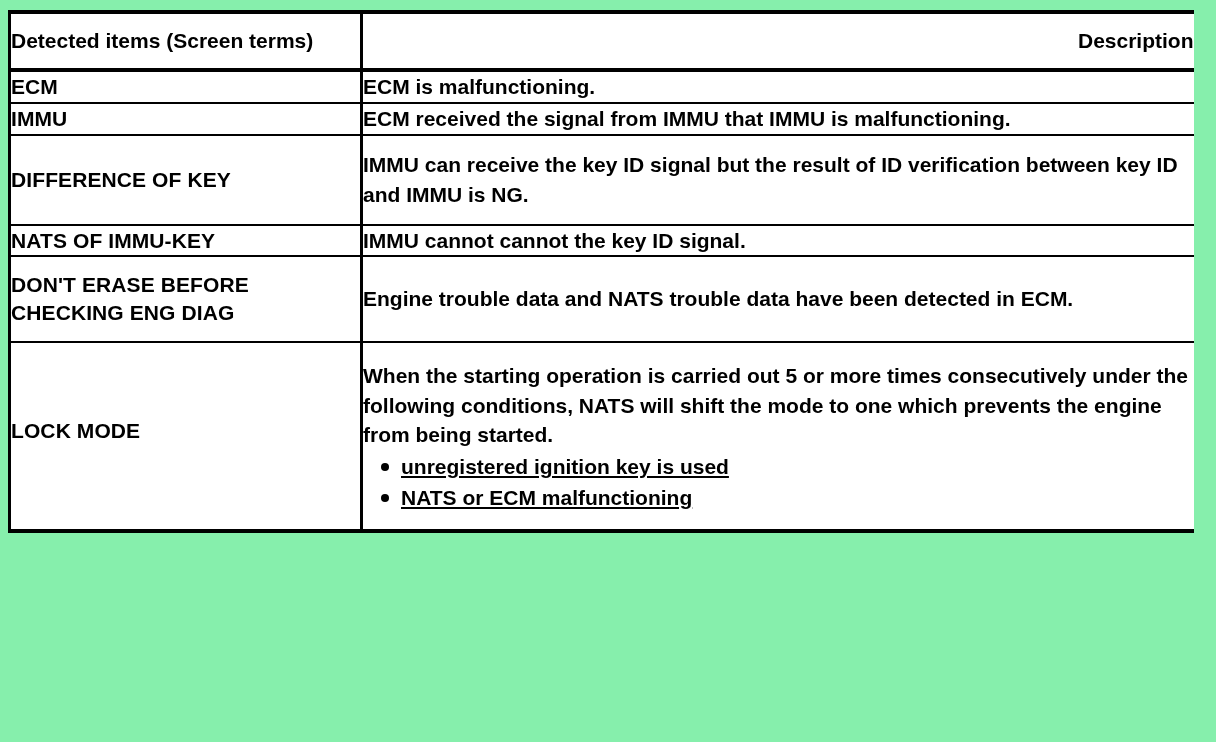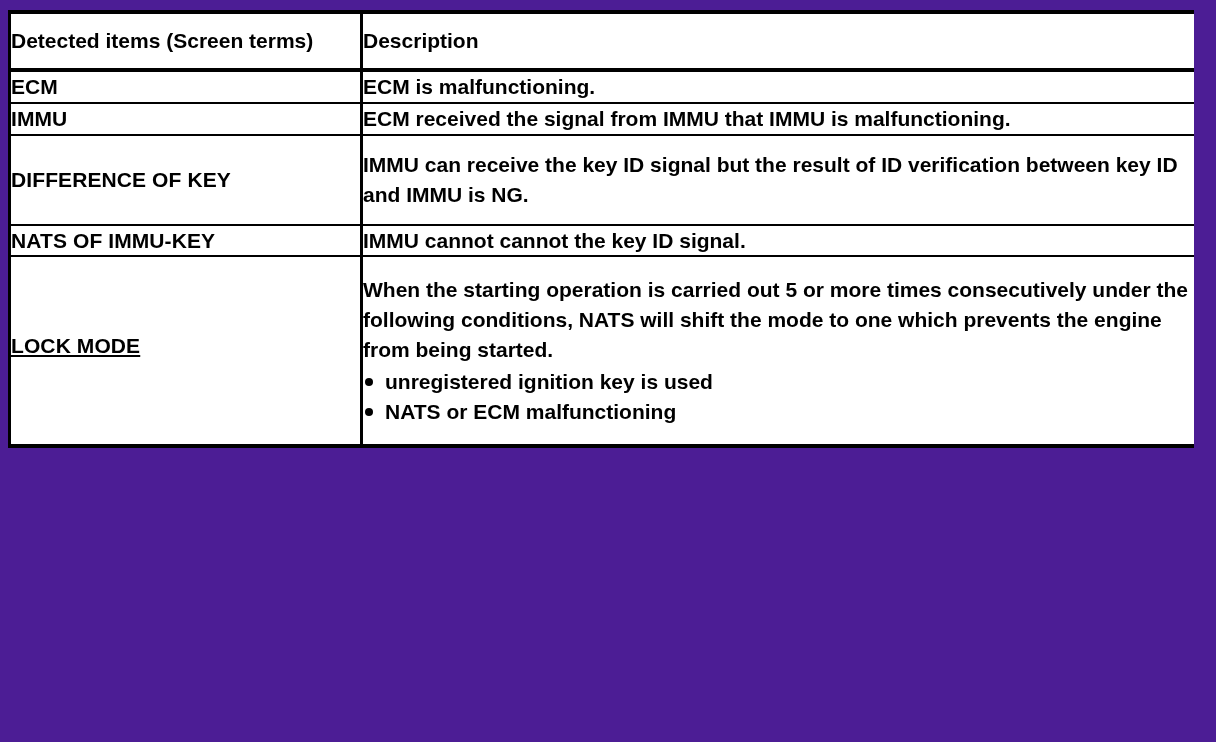--- a/index.html
+++ b/index.html
@@ -12,21 +12,21 @@
     height: 742px;
     font-family: "Liberation Sans", sans-serif;
     color: #000000;
     overflow: hidden;
   }
 
   .page {
     position: relative;
     width: 1216px;
     height: 742px;
-    background: #4c1d95;
+    background: #86efac;
   }
 
   
   .nats-table {
     position: absolute;
     left: 8px;
     top: 10px;
     width: 1184px;
     border-collapse: collapse;
     table-layout: fixed;
@@ -60,21 +60,21 @@
 
   
   .hdr-row th {
     font-weight: bold;
     font-size: 21px;
     line-height: 1.25;
     padding-top: 14px;
     padding-bottom: 14px;
   }
   .hdr-row .cell-item { text-align: left; }
-  .hdr-row .cell-desc { text-align: left; }
+  .hdr-row .cell-desc { text-align: right; }
   .hdr-row { border-bottom: 4px solid #000; }
 
   
   .body-row { border-bottom: 2px solid #000; }
   .body-row:last-child { border-bottom: none; }
 
   .item-text {
     font-weight: bold;
     font-size: 21px;
     line-height: 1.32;
@@ -84,22 +84,23 @@
   .desc-text {
     font-weight: bold;
     font-size: 21px;
     line-height: 1.42;
     white-space: pre-line;
   }
 
   
   .bullets {
     list-style: none;
-    margin: 2px 0 0 0;
+    margin: 2px 0 0 16px;
     padding: 0;
+    text-decoration: underline;
   }
   .bullets li {
     position: relative;
     padding-left: 22px;
     font-weight: bold;
     font-size: 21px;
     line-height: 1.45;
   }
   .bullets li .dot {
     position: absolute;
@@ -110,21 +111,21 @@
     margin-top: -4px;
     background: #000;
     border-radius: 50%;
     display: block;
   }
 
   .row-tall .cell-item,
   .row-tall .cell-desc { padding-top: 14px; padding-bottom: 14px; }
 
   .row-lock .cell-desc { padding-top: 18px; padding-bottom: 16px; }
-  .row-lock .cell-item { padding-top: 6px; padding-bottom: 16px; text-decoration: underline; }
+  .row-lock .cell-item { padding-top: 6px; padding-bottom: 16px; }
 </style>
 </head>
 <body>
 
 <div class="page">
 
   <table class="nats-table">
     <colgroup>
       <col class="c-item">
       <col class="c-desc">
@@ -175,20 +176,29 @@
         <td class="cell-item">
           <div class="item-text">NATS OF IMMU-KEY</div>
         </td>
         <td class="cell-desc">
           <div class="desc-text">IMMU cannot cannot the key ID signal.</div>
         </td>
       </tr>
 
 
 
+      <tr class="body-row row-tall">
+        <td class="cell-item">
+          <div class="item-text">DON'T ERASE BEFORE
+CHECKING ENG DIAG</div>
+        </td>
+        <td class="cell-desc">
+          <div class="desc-text">Engine trouble data and NATS trouble data have been detected in ECM.</div>
+        </td>
+      </tr>
 
       <tr class="body-row row-lock">
         <td class="cell-item">
           <div class="item-text">LOCK MODE</div>
         </td>
         <td class="cell-desc">
           <div class="desc-text">When the starting operation is carried out 5 or more times consecutively under the following conditions, NATS will shift the mode to one which prevents the engine from being started.</div>
           <ul class="bullets">
             <li>
               <span class="dot"></span>

